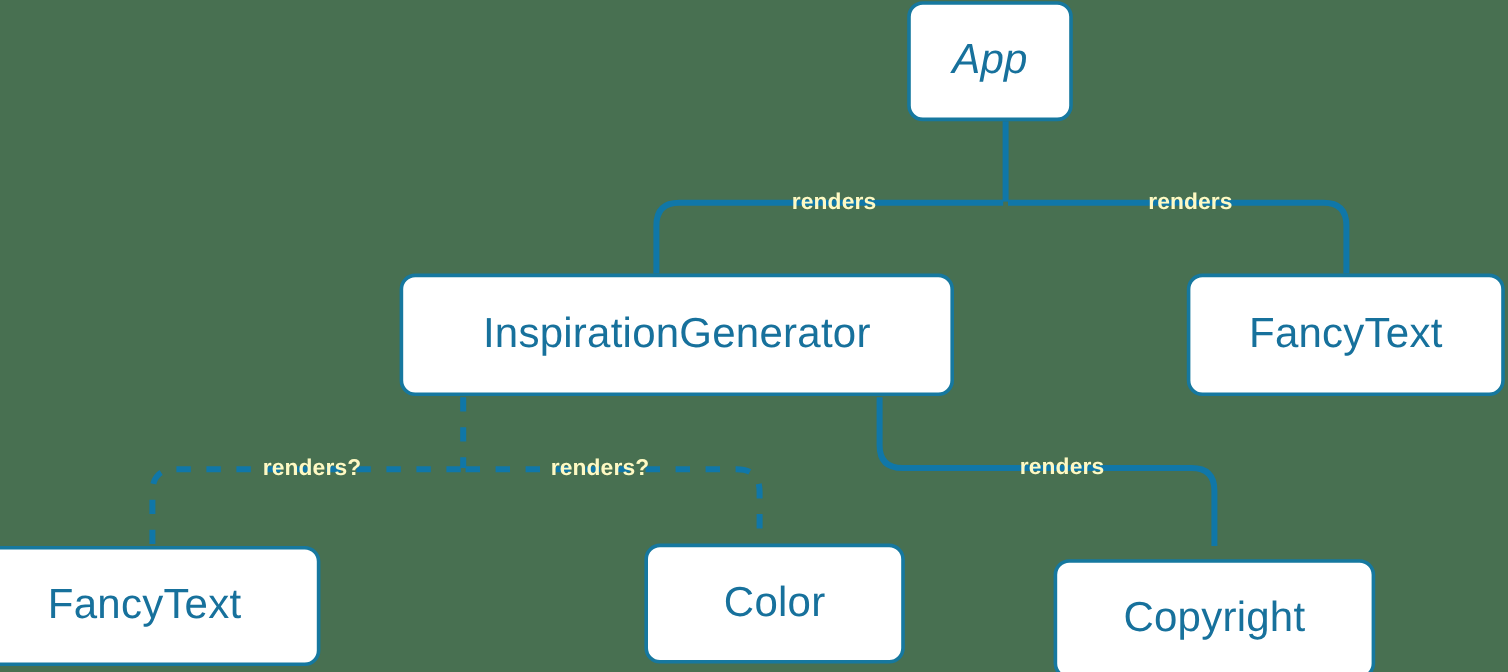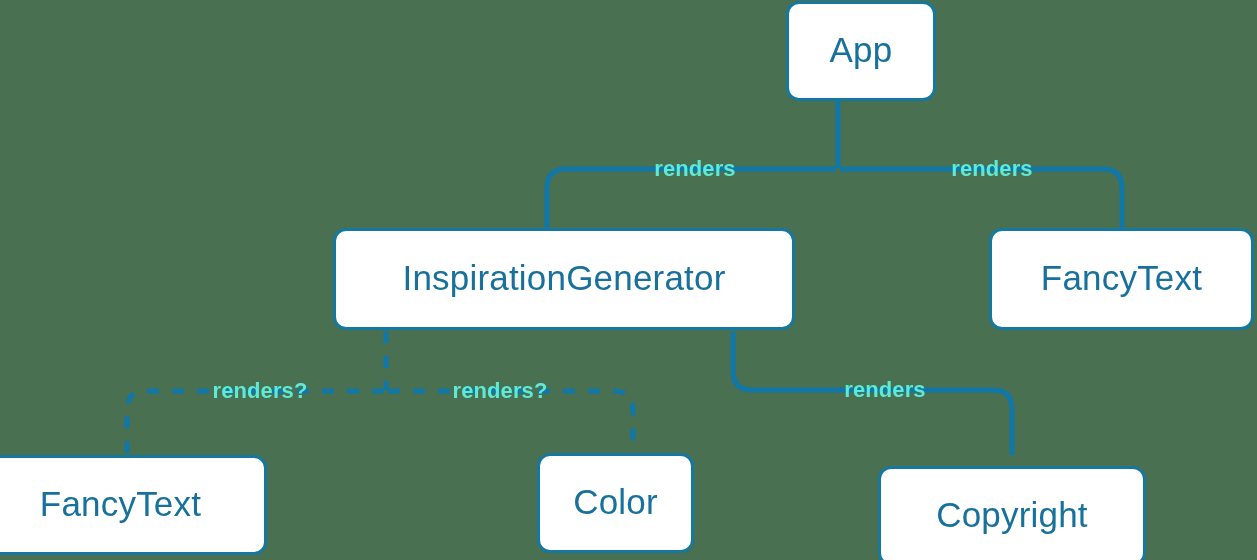--- a/index.html
+++ b/index.html
@@ -40,34 +40,34 @@
     letter-spacing: 0.2px;
     white-space: nowrap;
     z-index: 2;
   }
   .node-label {
     line-height: 1;
     padding-bottom: 3px;
   }
   .edge-label {
     position: absolute;
-    color: #5eead4;
-    font-size: 22px;
+    color: #fef9c3;
+    font-size: 19px;
     font-weight: 600;
     letter-spacing: 0.1px;
     white-space: nowrap;
     z-index: 3;
     transform: translate(-50%, -50%);
   }
   
-  #node-app          { left: 786px;  top: 1px;   width: 150px; height: 100px; }
+  #node-app          { left: 756px;  top: 1px;   width: 138px; height: 100px; font-style: italic; }
   #node-inspgen      { left: 333px;  top: 228px; width: 462px; height: 102px; text-align: center; }
   #node-fancytext-r  { left: 989px;  top: 228px; width: 265px; height: 102px; }
   #node-fancytext-b  { left: -26px;  top: 455px; width: 293px; height: 100px; }
-  #node-color        { left: 537px;  top: 453px; width: 157px; height: 100px; }
+  #node-color        { left: 537px;  top: 453px; width: 217px; height: 100px; }
   #node-copyright    { left: 878px;  top: 455px; width: 268px; height: 100px; margin-top: 11px; }
 </style>
 </head>
 <body>
 
 <div id="diagram">
 
   <svg id="edges" viewBox="0 0 1257 560" xmlns="http://www.w3.org/2000/svg">
 
     <path d="M 838 101 L 838 168" fill="none" stroke="#1077a8" stroke-width="5" stroke-linecap="butt"></path>

